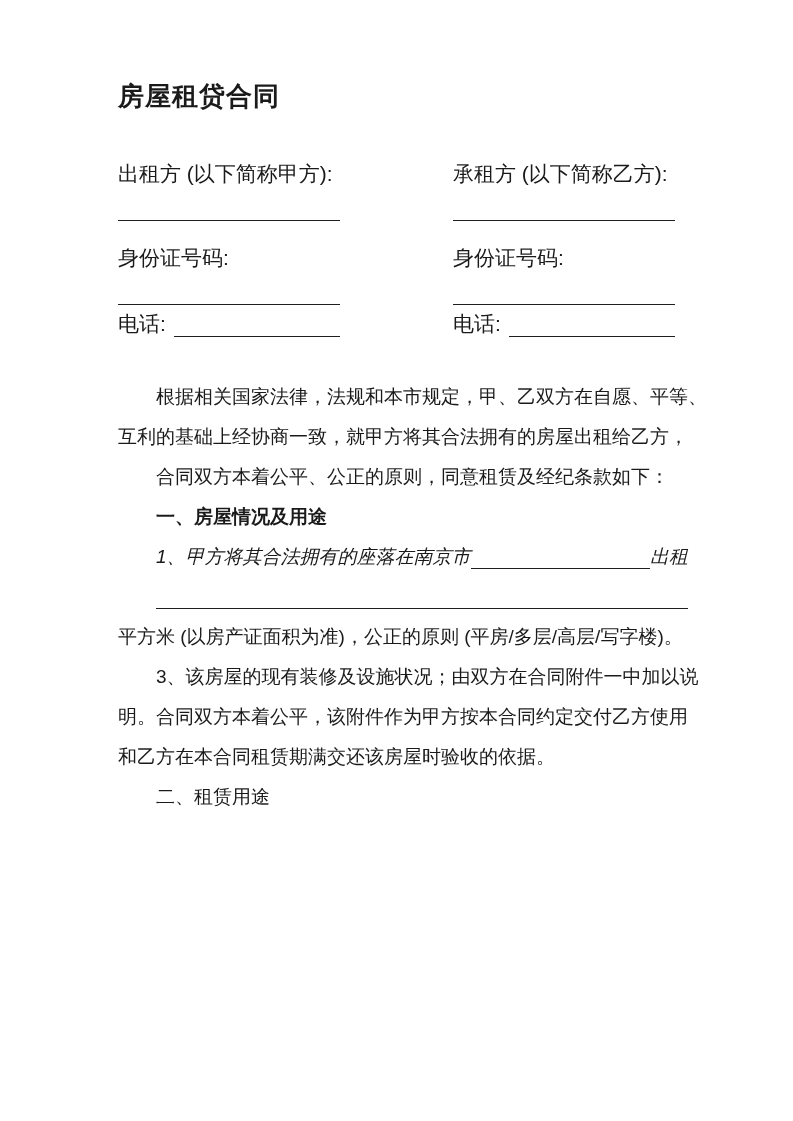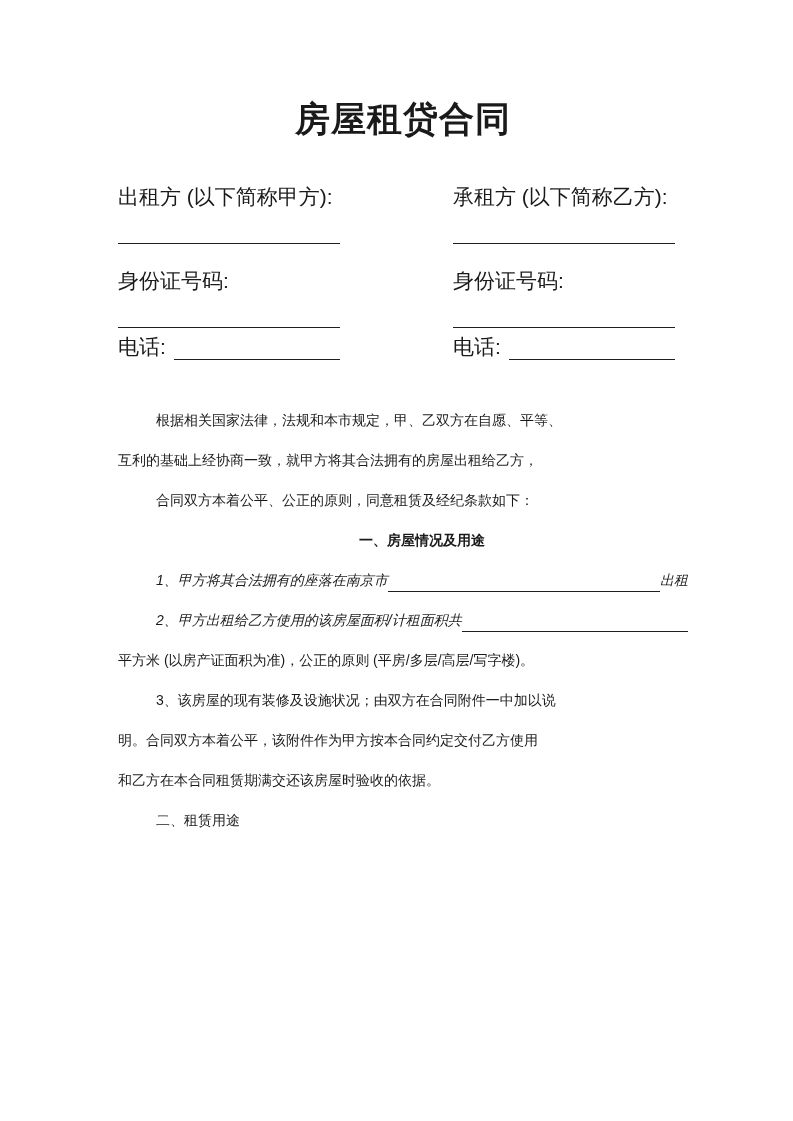--- a/index.html
+++ b/index.html
@@ -6,47 +6,46 @@
   html, body { width: 793px; height: 1121px; }
   body {
     background: #ffffff;
     color: #1a1a1a;
     font-family: "Liberation Sans", sans-serif;
     overflow: hidden;
   }
   .page { width: 793px; height: 1121px; padding: 0 105px 0 118px; position: relative; }
 
   .doc-title {
-    margin-top: 96px;
-    font-size: 35px;
+    margin-top: 73px;
+    font-size: 26px;
     font-weight: 700;
     line-height: 46px;
-    text-align: center;
     letter-spacing: 1px;
     white-space: nowrap;
   }
 
   
   .parties {
     margin-top: 42px;
     display: grid;
     grid-template-columns: 222px 222px;
     column-gap: 113px;
   }
   .party-label { font-size: 21px; line-height: 26px; white-space: nowrap; }
   .blank-line { height: 34px; border-bottom: 1px solid #1f1f1f; }
   .id-label { margin-top: 24px; }
   .phone-row { margin-top: 6px; display: flex; align-items: flex-end; }
   .phone-blank { height: 24px; border-bottom: 1px solid #1f1f1f; margin-left: 8px; flex: 1; max-width: 170px; }
 
   
-  .content { margin-top: 40px; font-size: 14px; }
+  .content { margin-top: 40px; font-size: 19px; }
   .line { line-height: 40px; height: 40px; white-space: nowrap; }
   .indent { padding-left: 38px; }
-  .bold { font-weight: 700; text-align: center; }
+  .bold { font-weight: 700; }
   .line-flex { display: flex; align-items: flex-end; }
   .line-flex > span { line-height: 40px; font-style: italic; }
   .fill-blank { flex: 1; border-bottom: 1px solid #1f1f1f; margin: 0 0 8px 0; min-width: 60px; }
   .fixed-blank { width: 110px; flex: none; }
 </style>
 </head>
 <body>
 
 <div class="page">
 
@@ -87,21 +86,20 @@
 
     <div class="line indent bold">一、房屋情况及用途</div>
 
     <div class="line line-flex indent">
       <span>1、甲方将其合法拥有的座落在南京市</span>
       <span class="fill-blank"></span>
       <span>出租</span>
     </div>
 
     <div class="line line-flex indent">
-      <span>2、甲方出租给乙方使用的该房屋面积/计租面积共</span>
       <span class="fill-blank"></span>
     </div>
     <div class="line">平方米 (以房产证面积为准)，公正的原则 (平房/多层/高层/写字楼)。</div>
 
     <div class="line indent">3、该房屋的现有装修及设施状况；由双方在合同附件一中加以说</div>
     <div class="line">明。合同双方本着公平，该附件作为甲方按本合同约定交付乙方使用</div>
     <div class="line">和乙方在本合同租赁期满交还该房屋时验收的依据。</div>
 
     <div class="line indent">二、租赁用途</div>
 

